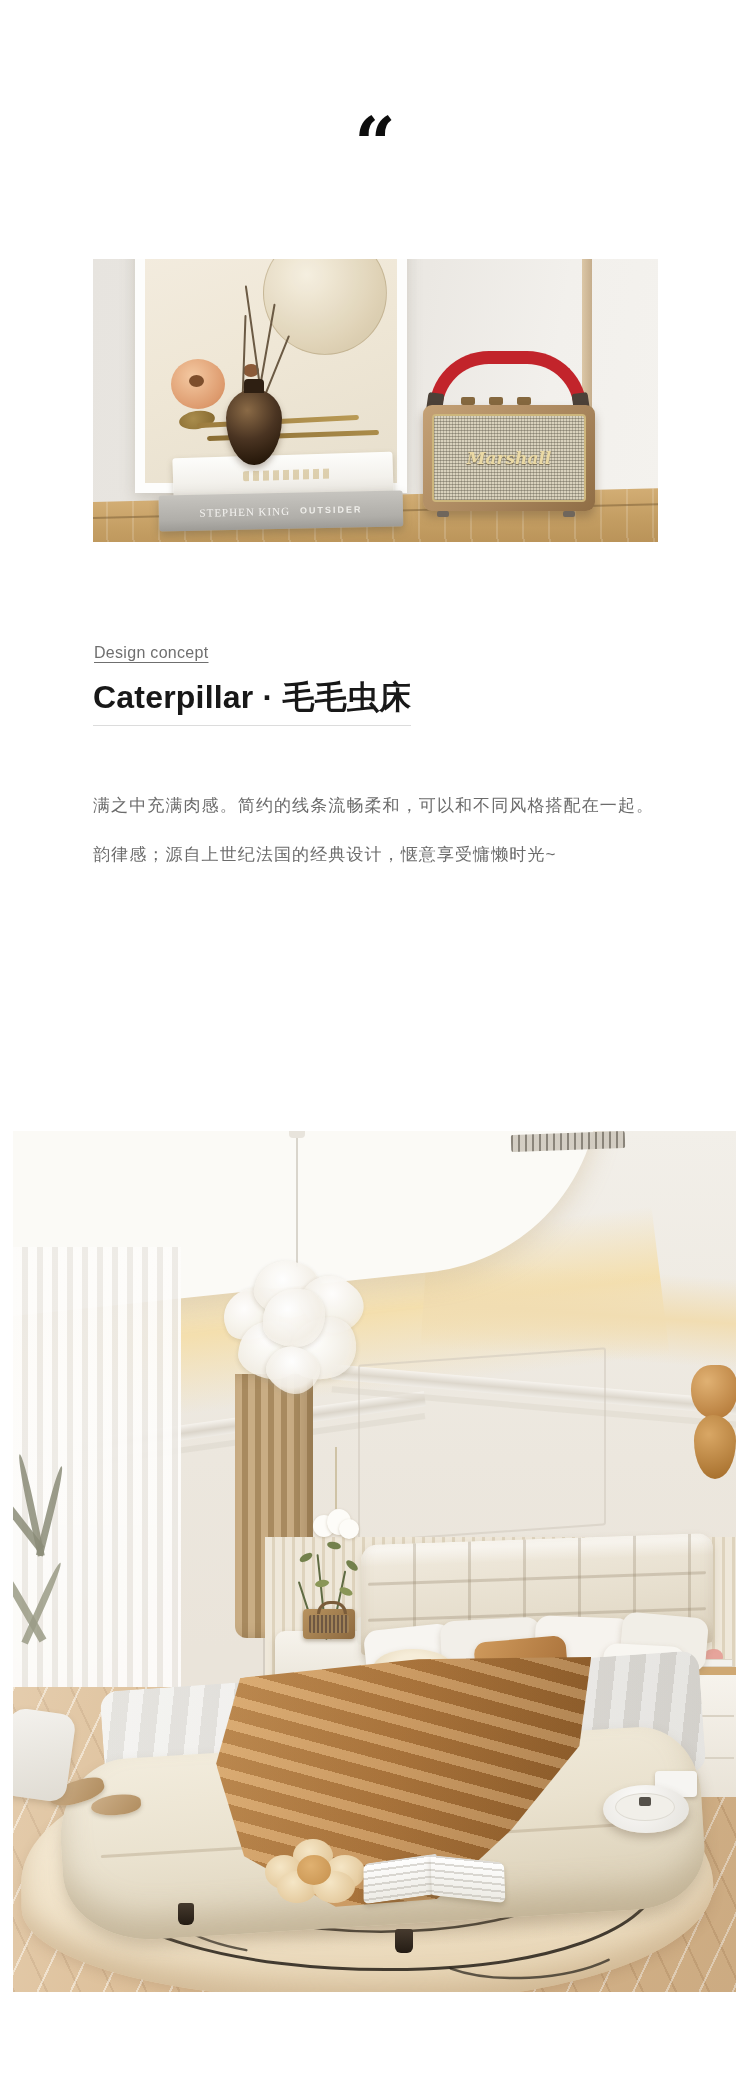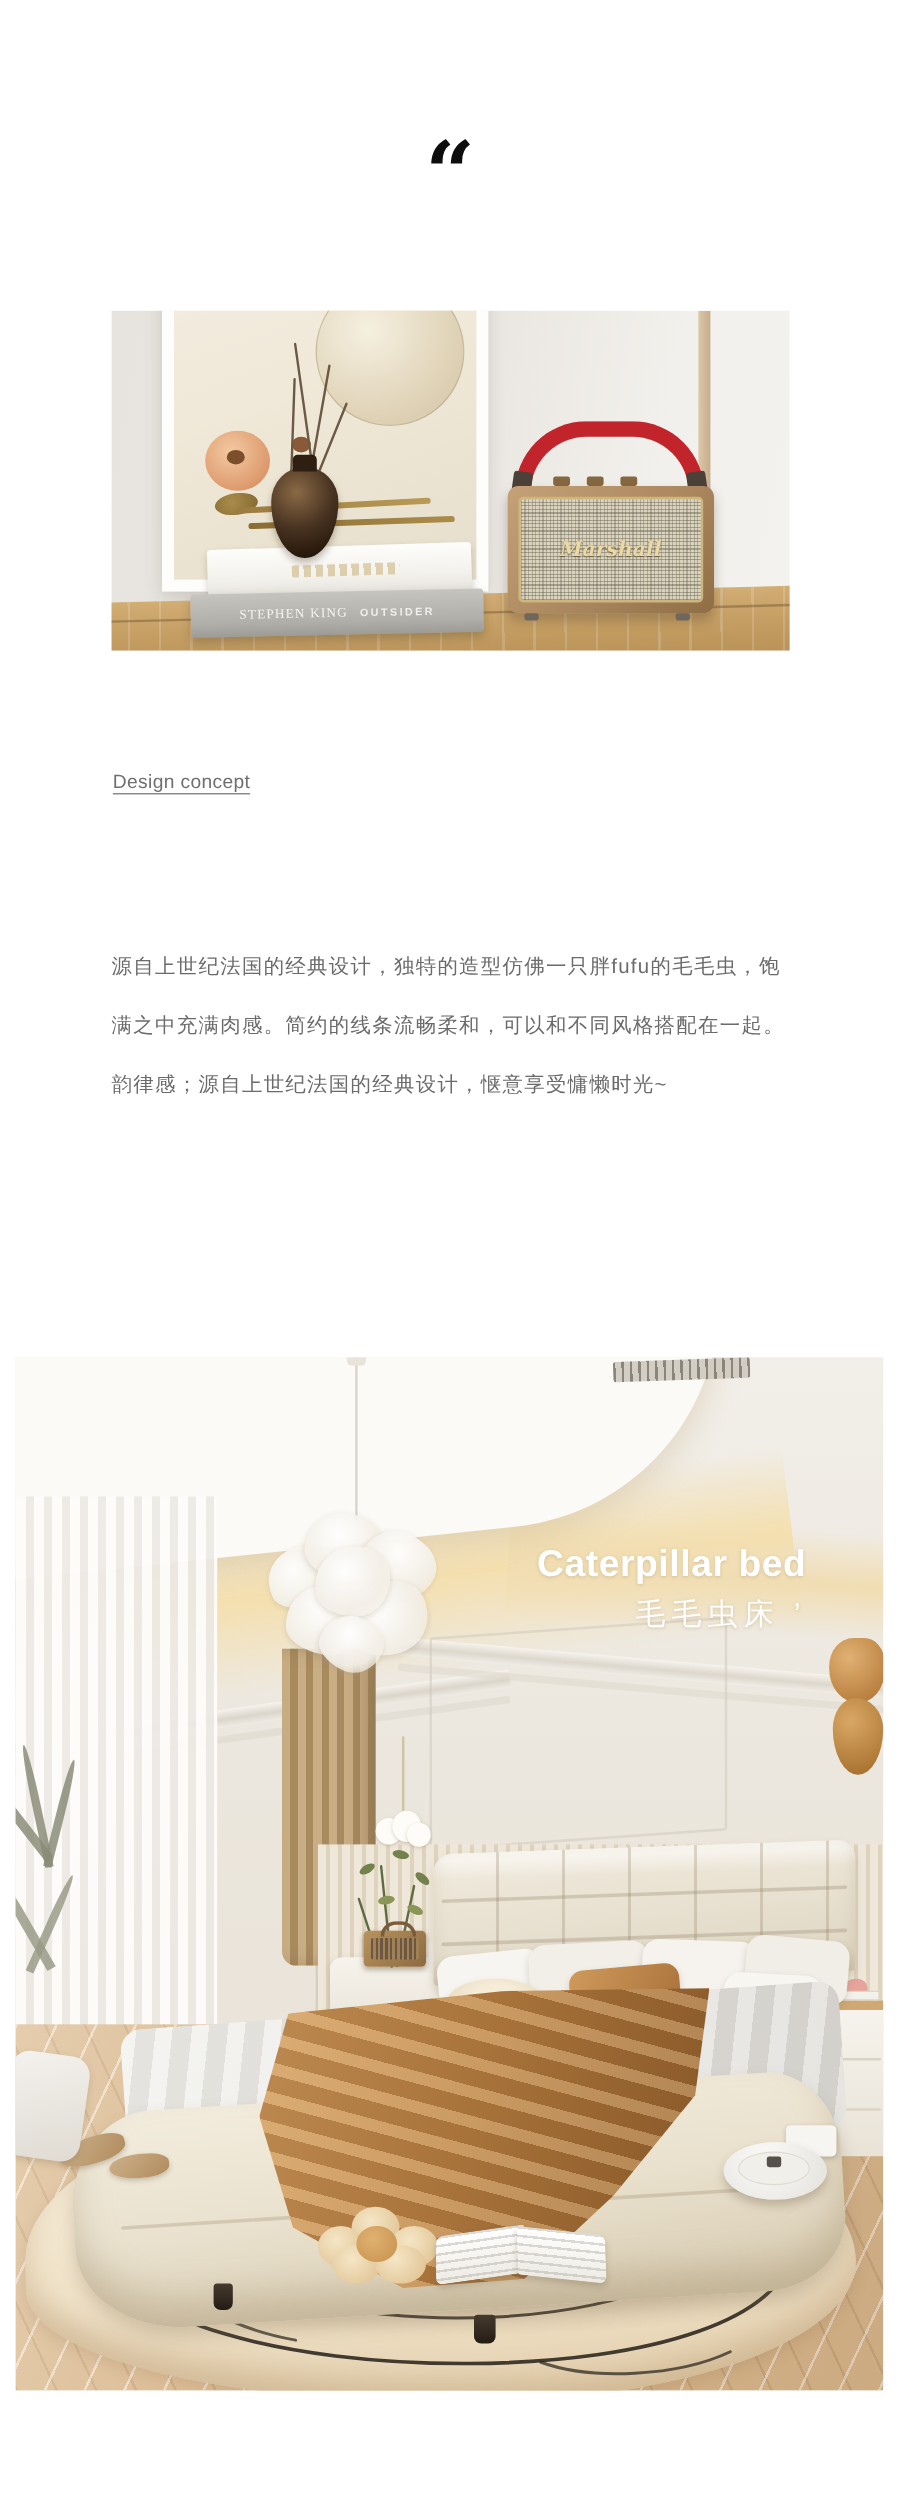--- a/index.html
+++ b/index.html
@@ -305,22 +305,24 @@
         <div class="dp-grille">
           <span class="dp-logo">Marshall</span>
         </div>
       </div>
       <i class="dp-foot" style="left:14px;"></i>
       <i class="dp-foot" style="left:140px;"></i>
     </div>
   </div>
 
   <div class="design-label">Design concept</div>
+  <h1 class="design-title">
+    <span>Caterpillar · 毛毛虫床</span>
+  </h1>
   <div class="design-paragraph">
-    <div class="pline">源自上世纪法国的经典设计，独特的造型仿佛一只胖fufu的毛毛虫，饱</div>
     <div class="pline">满之中充满肉感。简约的线条流畅柔和，可以和不同风格搭配在一起。</div>
     <div class="pline">韵律感；源自上世纪法国的经典设计，惬意享受慵懒时光~</div>
   </div>
 
   <div class="hero-photo">
     <div class="hp-ceiling-warm"></div>
     <div class="hp-ceiling-warm2"></div>
     <div class="hp-ceiling-panel"></div>
     <div class="hp-molding-l"></div>
     <div class="hp-molding-l2"></div>
@@ -418,19 +420,15 @@
       <i style="left:50px; top:32px; width:42px; height:32px;"></i>
       <i class="center" style="left:34px; top:16px; width:34px; height:30px;"></i>
     </div>
     <div class="hp-book">
       <div class="pg pgl"></div>
         <div class="pg pgr"></div>
     </div>
     <div class="hp-slipper" style="left:36px; top:650px; width:56px; height:22px; transform:rotate(-16deg);"></div>
     <div class="hp-slipper" style="left:78px; top:664px; width:50px; height:20px; transform:rotate(-4deg);"></div>
     <div class="hp-floor-pillow"></div>
-    <div class="hero-caption">
-      <div class="en">Caterpillar bed</div>
-      <div class="zh">毛毛虫床 ’</div>
-    </div>
   </div>
 
 </div>
 
 </body></html>

